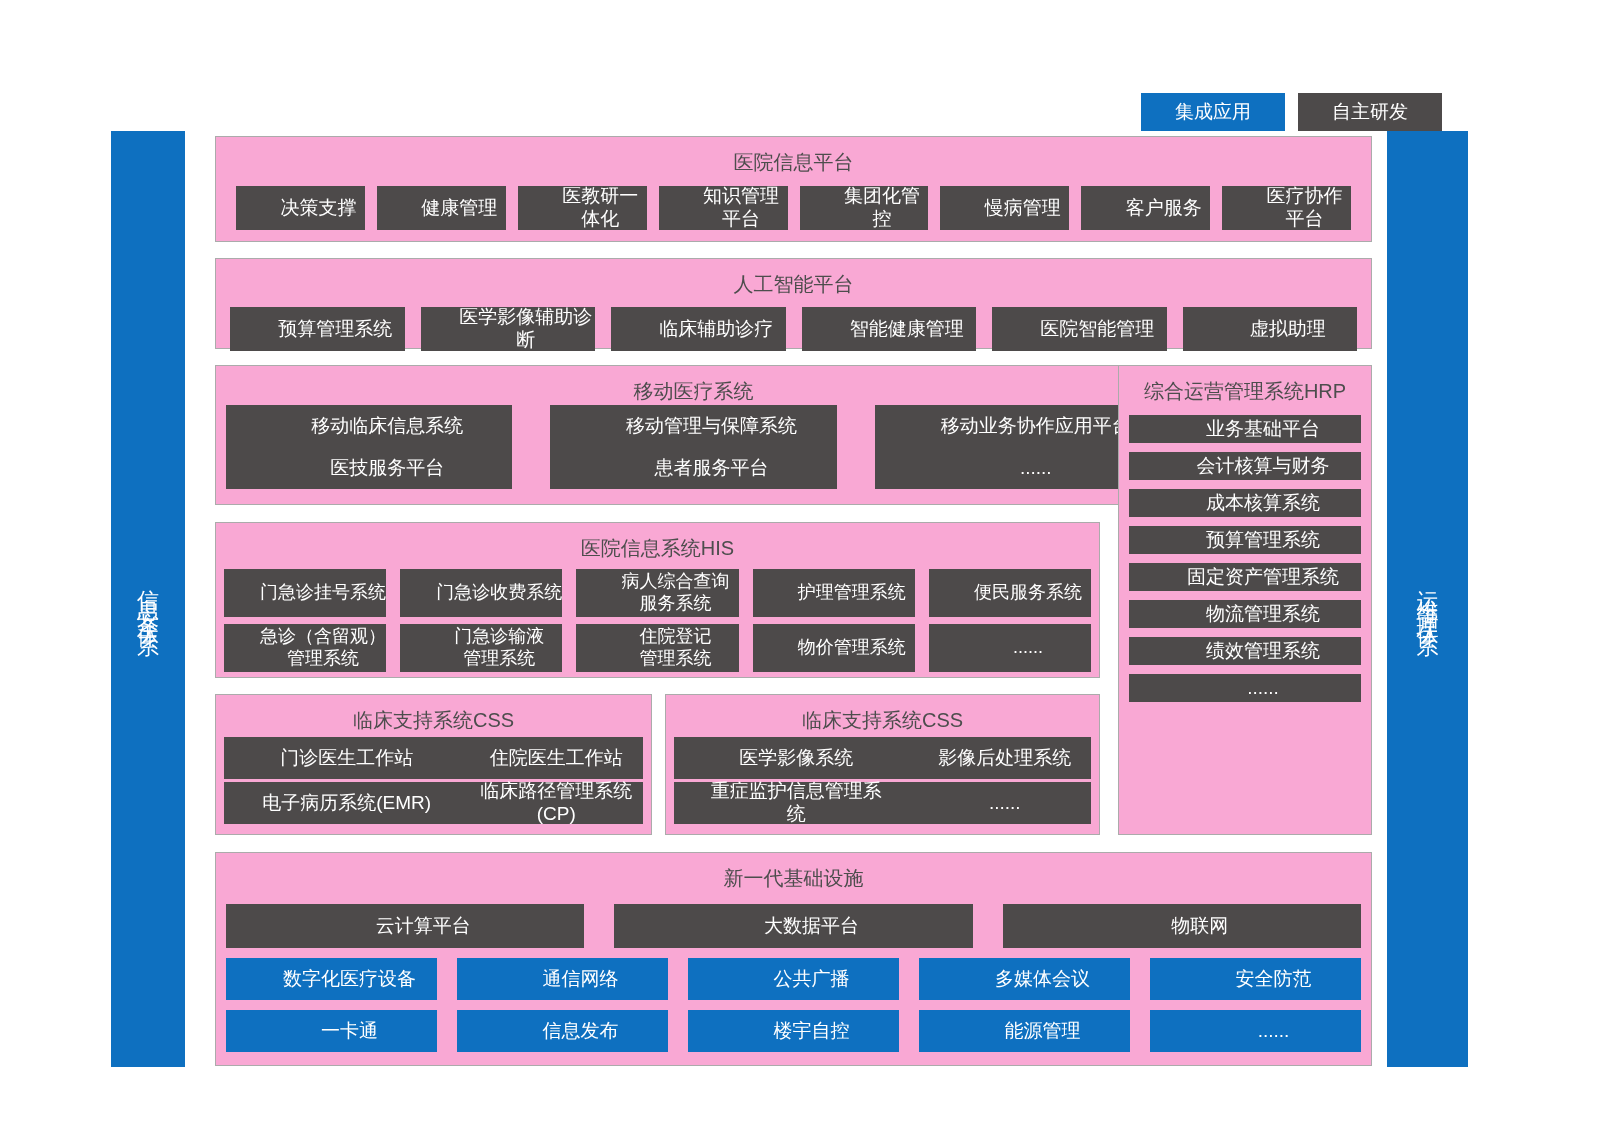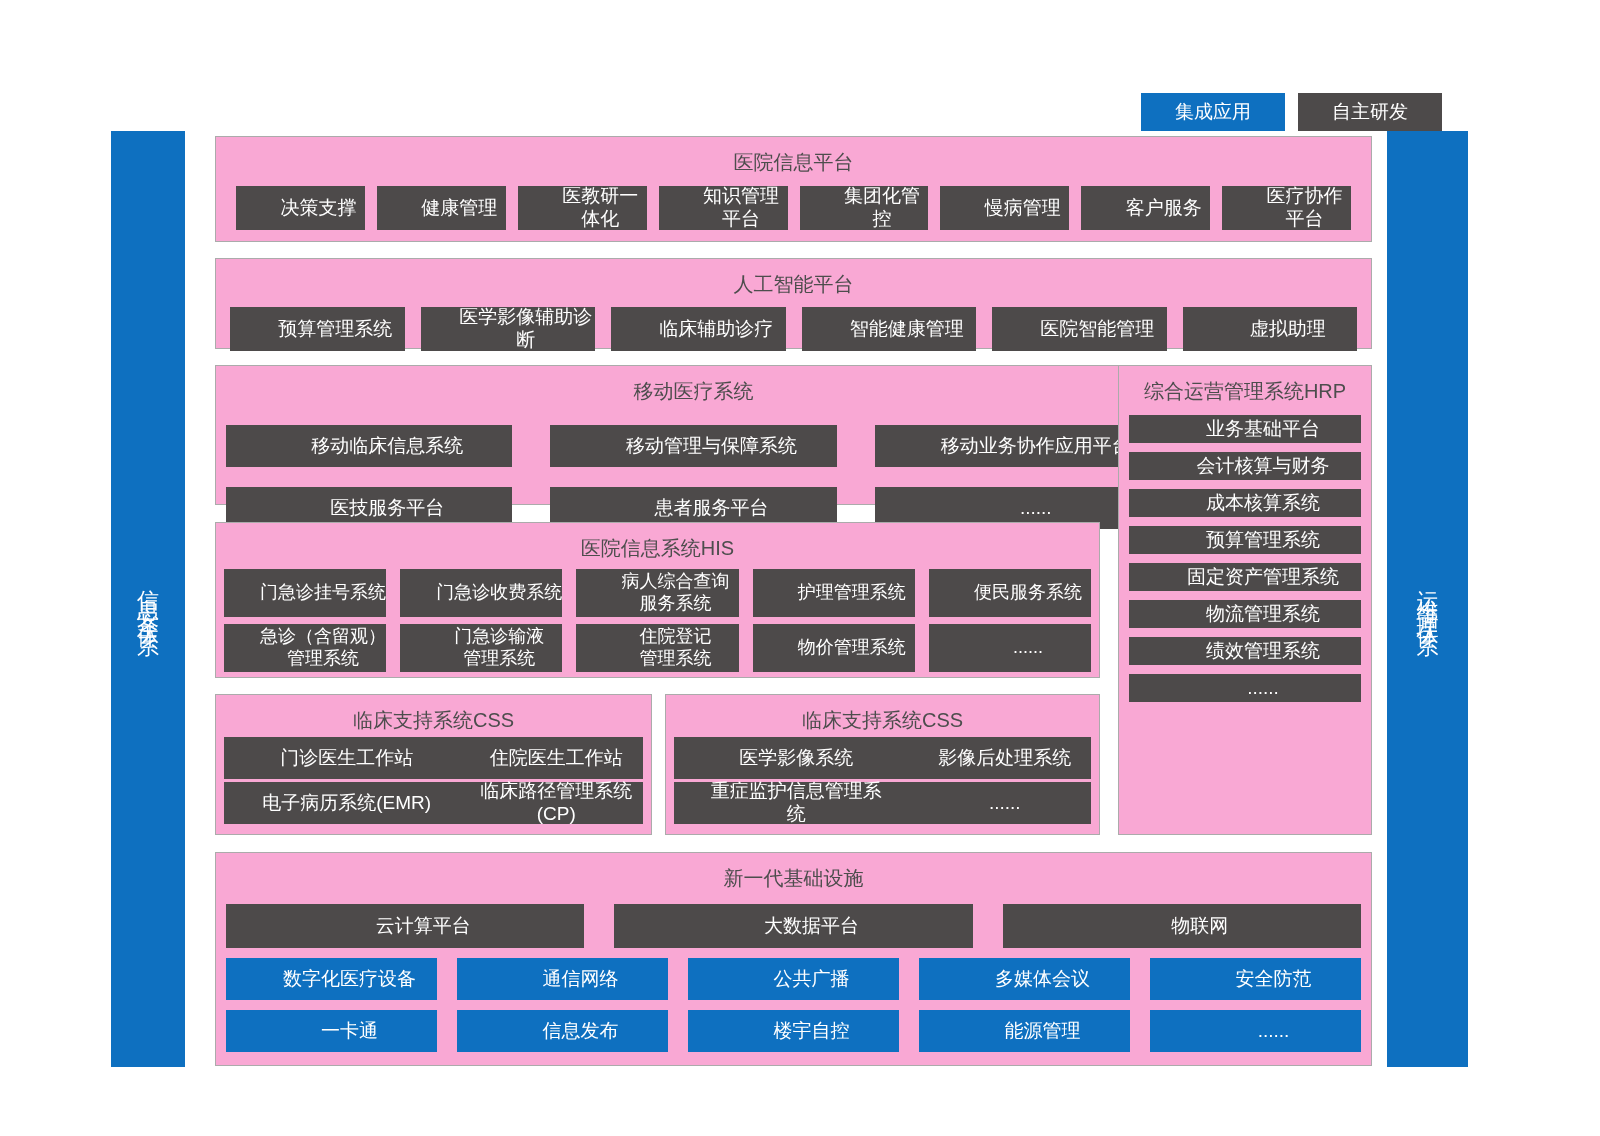--- a/index.html
+++ b/index.html
@@ -34,21 +34,21 @@
   
   .panel.platform{left:215px;top:136px;width:1157px;height:106px;}
   .platform .row{padding:0 20px;gap:12px;}
   .platform .box{height:44px;}
 
   .panel.ai{left:215px;top:258px;width:1157px;height:91px;}
   .ai .row{padding:0 14px;gap:16px;margin-top:9px;}
   .ai .box{height:44px;}
 
   .panel.mobile{left:215px;top:365px;width:957px;height:140px;}
-  .mobile .row{padding:0 10px;gap:38px;margin-top:20px;}
+  .mobile .row{padding:0 10px;gap:38px;margin-top:0;}
   .mobile .box{height:42px;}
 
   .panel.hrp{left:1118px;top:365px;width:254px;height:470px;}
   .hrp .col{padding:0 10px;gap:9px;margin-top:10px;}
   .hrp .box{height:28px;flex:none;}
 
   .panel.his{left:215px;top:522px;width:885px;height:156px;}
   .his .row{padding:0 8px;gap:14px;margin-top:7px;}
   .his .box{height:48px;font-size:18px;}
 

